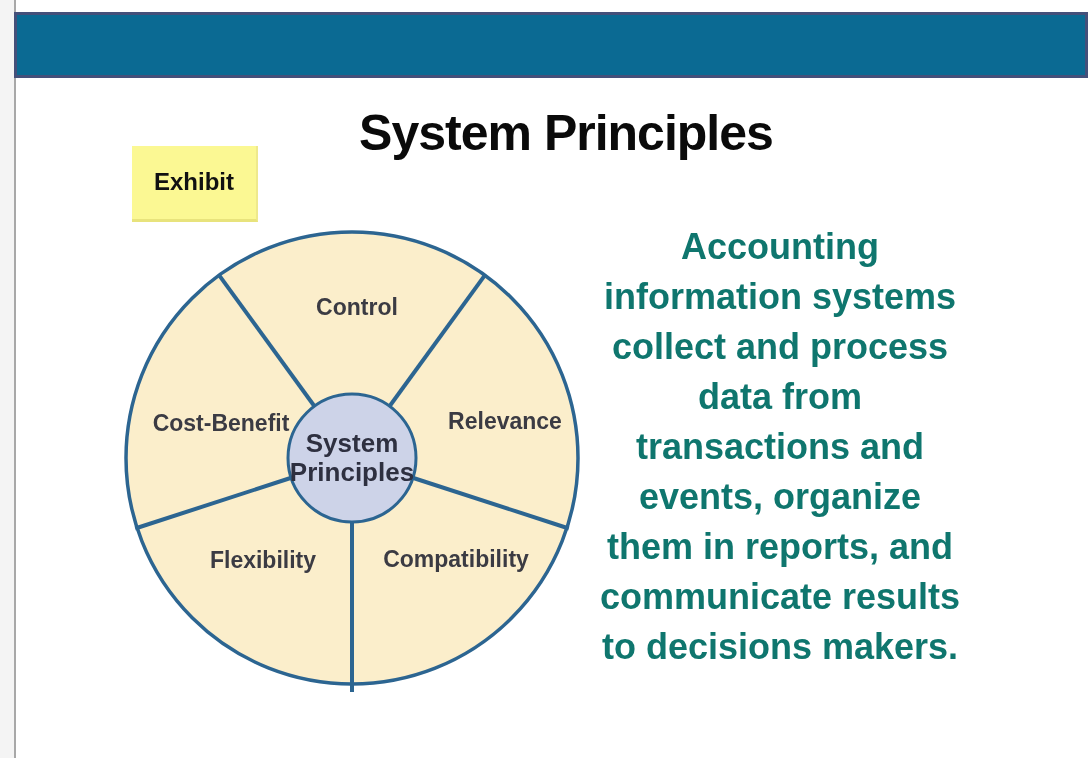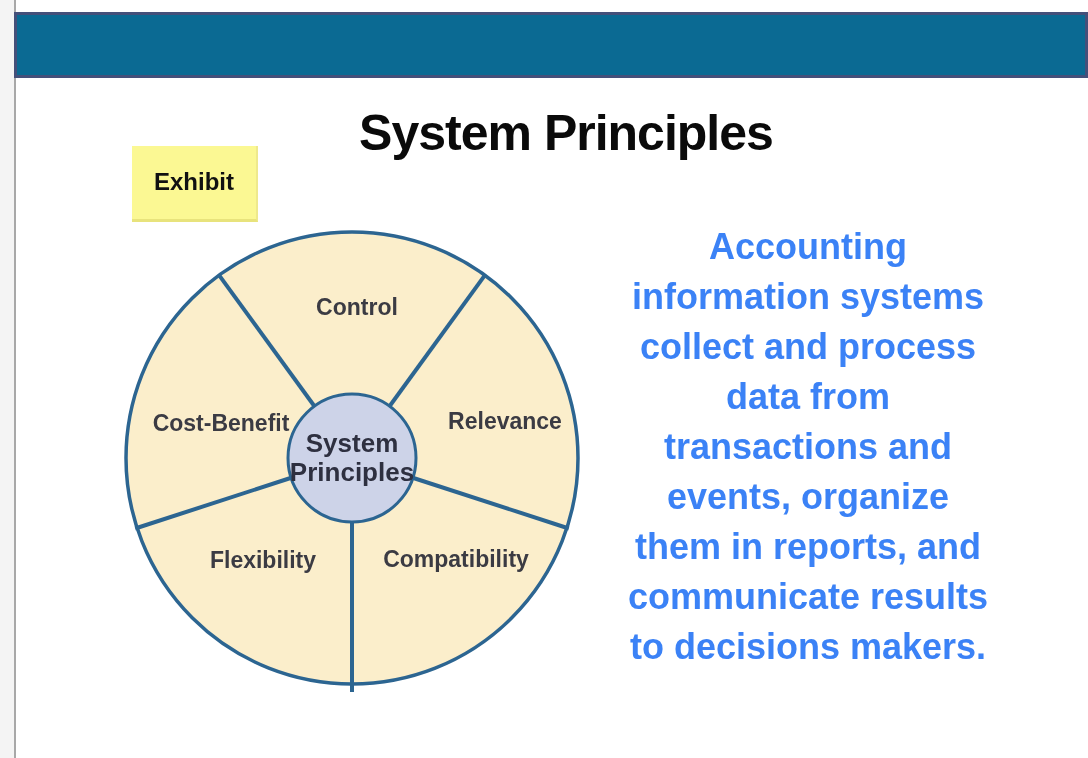--- a/index.html
+++ b/index.html
@@ -70,27 +70,27 @@
     fill: #3b3b43;
   }
   .hub-label {
     font-family: "Liberation Sans", sans-serif;
     font-size: 26px;
     font-weight: bold;
     fill: #2e3040;
   }
   .body-text {
     position: absolute;
-    left: 578px; top: 222px;
+    left: 550px; top: 222px;
     width: 460px;
     text-align: center;
     font-size: 36px;
     line-height: 50px;
     font-weight: bold;
-    color: #3b82f6;
+    color: #0f766e;
     white-space: pre-line;
   }
 </style>
 </head>
 <body>
 
 <div class="stage">
 
   <div class="gutter"></div>
 

